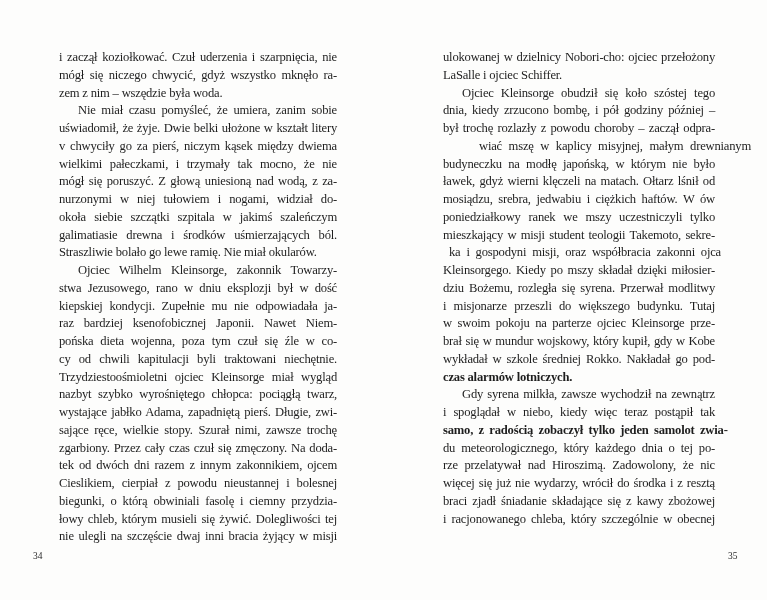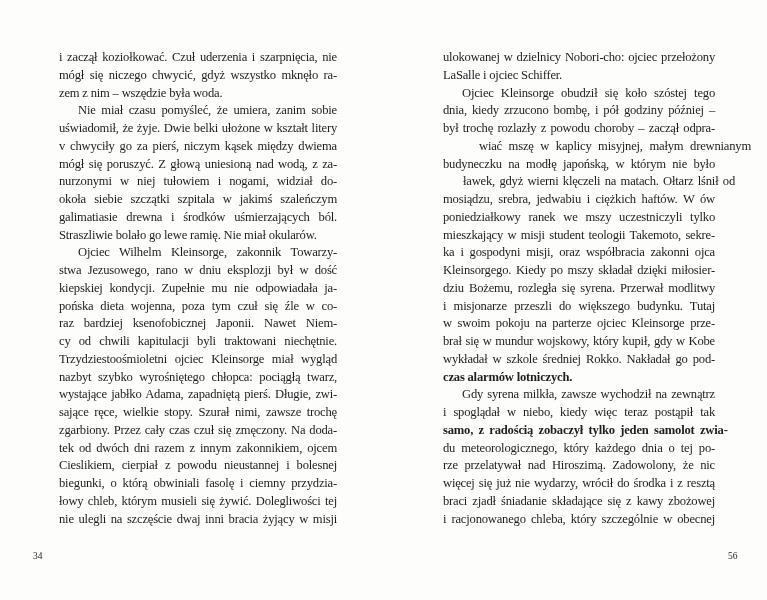--- a/index.html
+++ b/index.html
@@ -45,30 +45,31 @@
 <div class="spread">
 
   <section class="page left">
     <div class="textcol">
         <div class="line"><span style="white-space: nowrap; word-spacing: 1.87277px;">i zaczął koziołkować. Czuł uderzenia i szarpnięcia, nie</span></div>
         <div class="line"><span style="white-space: nowrap; word-spacing: 2.67188px;">mógł się niczego chwycić, gdyż wszystko mknęło ra-</span></div>
         <div class="line pend"><span style="white-space: nowrap;">zem z nim – wszędzie była woda.</span></div>
         <div class="line indent"><span style="white-space: nowrap; word-spacing: 2.82143px;">Nie miał czasu pomyśleć, że umiera, zanim sobie</span></div>
         <div class="line"><span style="white-space: nowrap; word-spacing: 0.738281px;">uświadomił, że żyje. Dwie belki ułożone w kształt litery</span></div>
         <div class="line"><span style="white-space: nowrap; word-spacing: 2.0332px;">v chwyciły go za pierś, niczym kąsek między dwiema</span></div>
+        <div class="line"><span style="white-space: nowrap; word-spacing: 4.6942px;">wielkimi pałeczkami, i trzymały tak mocno, że nie</span></div>
         <div class="line"><span style="white-space: nowrap; word-spacing: 1.69618px;">mógł się poruszyć. Z głową uniesioną nad wodą, z za-</span></div>
         <div class="line"><span style="white-space: nowrap; word-spacing: 5.28125px;">nurzonymi w niej tułowiem i nogami, widział do-</span></div>
         <div class="line"><span style="white-space: nowrap; word-spacing: 5.21875px;">okoła siebie szczątki szpitala w jakimś szaleńczym</span></div>
         <div class="line"><span style="white-space: nowrap; word-spacing: 5.94062px;">galimatiasie drewna i środków uśmierzających ból.</span></div>
         <div class="line pend"><span style="white-space: nowrap;">Straszliwie bolało go lewe ramię. Nie miał okularów.</span></div>
         <div class="line indent"><span style="white-space: nowrap; word-spacing: 6.70703px;">Ojciec Wilhelm Kleinsorge, zakonnik Towarzy-</span></div>
         <div class="line"><span style="white-space: nowrap; word-spacing: 3.49023px;">stwa Jezusowego, rano w dniu eksplozji był w dość</span></div>
         <div class="line"><span style="white-space: nowrap; word-spacing: 3.79167px;">kiepskiej kondycji. Zupełnie mu nie odpowiadała ja-</span></div>
+        <div class="line"><span style="white-space: nowrap; word-spacing: 7.025px;">raz bardziej ksenofobicznej Japonii. Nawet Niem-</span></div>
         <div class="line"><span style="white-space: nowrap; word-spacing: 3.92361px;">pońska dieta wojenna, poza tym czuł się źle w co-</span></div>
-        <div class="line"><span style="white-space: nowrap; word-spacing: 7.025px;">raz bardziej ksenofobicznej Japonii. Nawet Niem-</span></div>
         <div class="line"><span style="white-space: nowrap; word-spacing: 5.34115px;">cy od chwili kapitulacji byli traktowani niechętnie.</span></div>
         <div class="line"><span style="white-space: nowrap; word-spacing: 4.71875px;">Trzydziestoośmioletni ojciec Kleinsorge miał wygląd</span></div>
         <div class="line"><span style="white-space: nowrap; word-spacing: 3.78437px;">nazbyt szybko wyrośniętego chłopca: pociągłą twarz,</span></div>
         <div class="line"><span style="white-space: nowrap; word-spacing: 1.44792px;">wystające jabłko Adama, zapadniętą pierś. Długie, zwi-</span></div>
         <div class="line"><span style="white-space: nowrap; word-spacing: 2.70982px;">sające ręce, wielkie stopy. Szurał nimi, zawsze trochę</span></div>
         <div class="line"><span style="white-space: nowrap; word-spacing: 1.07617px;">zgarbiony. Przez cały czas czuł się zmęczony. Na doda-</span></div>
         <div class="line"><span style="white-space: nowrap; word-spacing: 2.18164px;">tek od dwóch dni razem z innym zakonnikiem, ojcem</span></div>
         <div class="line"><span style="white-space: nowrap; word-spacing: 4.17188px;">Cieslikiem, cierpiał z powodu nieustannej i bolesnej</span></div>
         <div class="line"><span style="white-space: nowrap; word-spacing: 3.05804px;">biegunki, o którą obwiniali fasolę i ciemny przydzia-</span></div>
         <div class="line"><span style="white-space: nowrap; word-spacing: 1.53348px;">łowy chleb, którym musieli się żywić. Dolegliwości tej</span></div>
@@ -79,37 +80,37 @@
 
   <section class="page right">
     <div class="textcol">
         <div class="line"><span style="white-space: nowrap; word-spacing: 1.01562px;">ulokowanej w dzielnicy Nobori-cho: ojciec przełożony</span></div>
         <div class="line pend"><span style="white-space: nowrap;">LaSalle i ojciec Schiffer.</span></div>
         <div class="line indent"><span style="white-space: nowrap; word-spacing: 4.25px;">Ojciec Kleinsorge obudził się koło szóstej tego</span></div>
         <div class="line"><span style="white-space: nowrap; word-spacing: 2.13672px;">dnia, kiedy zrzucono bombę, i pół godziny później –</span></div>
         <div class="line"><span style="white-space: nowrap; word-spacing: 1.38086px;">był trochę rozlazły z powodu choroby – zaczął odpra-</span></div>
         <div class="line"><span style="white-space: nowrap; word-spacing: 3.67188px; margin-left: 36px;">wiać mszę w kaplicy misyjnej, małym drewnianym</span></div>
         <div class="line"><span style="white-space: nowrap; word-spacing: 3.42411px;">budyneczku na modłę japońską, w którym nie było</span></div>
-        <div class="line"><span style="white-space: nowrap; word-spacing: 1.42969px; margin-left: 20px;">ławek, gdyż wierni klęczeli na matach. Ołtarz lśnił od</span></div>
+        <div class="line"><span style="white-space: nowrap; word-spacing: 1.42969px;">ławek, gdyż wierni klęczeli na matach. Ołtarz lśnił od</span></div>
         <div class="line"><span style="white-space: nowrap; word-spacing: 2.69866px;">mosiądzu, srebra, jedwabiu i ciężkich haftów. W ów</span></div>
         <div class="line"><span style="white-space: nowrap; word-spacing: 4.90937px;">poniedziałkowy ranek we mszy uczestniczyli tylko</span></div>
         <div class="line"><span style="white-space: nowrap; word-spacing: 1.40885px;">mieszkający w misji student teologii Takemoto, sekre-</span></div>
-        <div class="line"><span style="white-space: nowrap; word-spacing: 2.94196px;">ka i gospodyni misji, oraz współbracia zakonni ojca</span></div>
+        <div class="line"><span style="white-space: nowrap; word-spacing: 2.94196px; margin-left: 6px;">ka i gospodyni misji, oraz współbracia zakonni ojca</span></div>
         <div class="line"><span style="white-space: nowrap; word-spacing: 1.85156px;">Kleinsorgego. Kiedy po mszy składał dzięki miłosier-</span></div>
         <div class="line"><span style="white-space: nowrap; word-spacing: 2.15104px;">dziu Bożemu, rozległa się syrena. Przerwał modlitwy</span></div>
         <div class="line"><span style="white-space: nowrap; word-spacing: 4.35156px;">i misjonarze przeszli do większego budynku. Tutaj</span></div>
         <div class="line"><span style="white-space: nowrap; word-spacing: 2.70089px;">w swoim pokoju na parterze ojciec Kleinsorge prze-</span></div>
         <div class="line"><span style="white-space: nowrap; word-spacing: 0.78125px;">brał się w mundur wojskowy, który kupił, gdy w Kobe</span></div>
         <div class="line"><span style="white-space: nowrap; word-spacing: 2.11161px;">wykładał w szkole średniej Rokko. Nakładał go pod-</span></div>
         <div class="line pend"><span style="white-space: nowrap; font-weight: bold;">czas alarmów lotniczych.</span></div>
         <div class="line indent"><span style="white-space: nowrap; word-spacing: 1.24479px;">Gdy syrena milkła, zawsze wychodził na zewnątrz</span></div>
         <div class="line"><span style="white-space: nowrap; word-spacing: 4.16797px;">i spoglądał w niebo, kiedy więc teraz postąpił tak</span></div>
         <div class="line"><span style="white-space: nowrap; word-spacing: 2.44643px; font-weight: bold;">samo, z radością zobaczył tylko jeden samolot zwia-</span></div>
         <div class="line"><span style="white-space: nowrap; word-spacing: 3.11384px;">du meteorologicznego, który każdego dnia o tej po-</span></div>
         <div class="line"><span style="white-space: nowrap; word-spacing: 3.74219px;">rze przelatywał nad Hiroszimą. Zadowolony, że nic</span></div>
         <div class="line"><span style="white-space: nowrap; word-spacing: 1.14062px;">więcej się już nie wydarzy, wrócił do środka i z resztą</span></div>
         <div class="line"><span style="white-space: nowrap; word-spacing: 2.22768px;">braci zjadł śniadanie składające się z kawy zbożowej</span></div>
         <div class="line"><span style="white-space: nowrap; word-spacing: 2.21615px;">i racjonowanego chleba, który szczególnie w obecnej</span></div>
       </div>
-    <div class="pagenum">56</div>
+    <div class="pagenum">35</div>
   </section>
 
 </div>
 
 </body></html>

